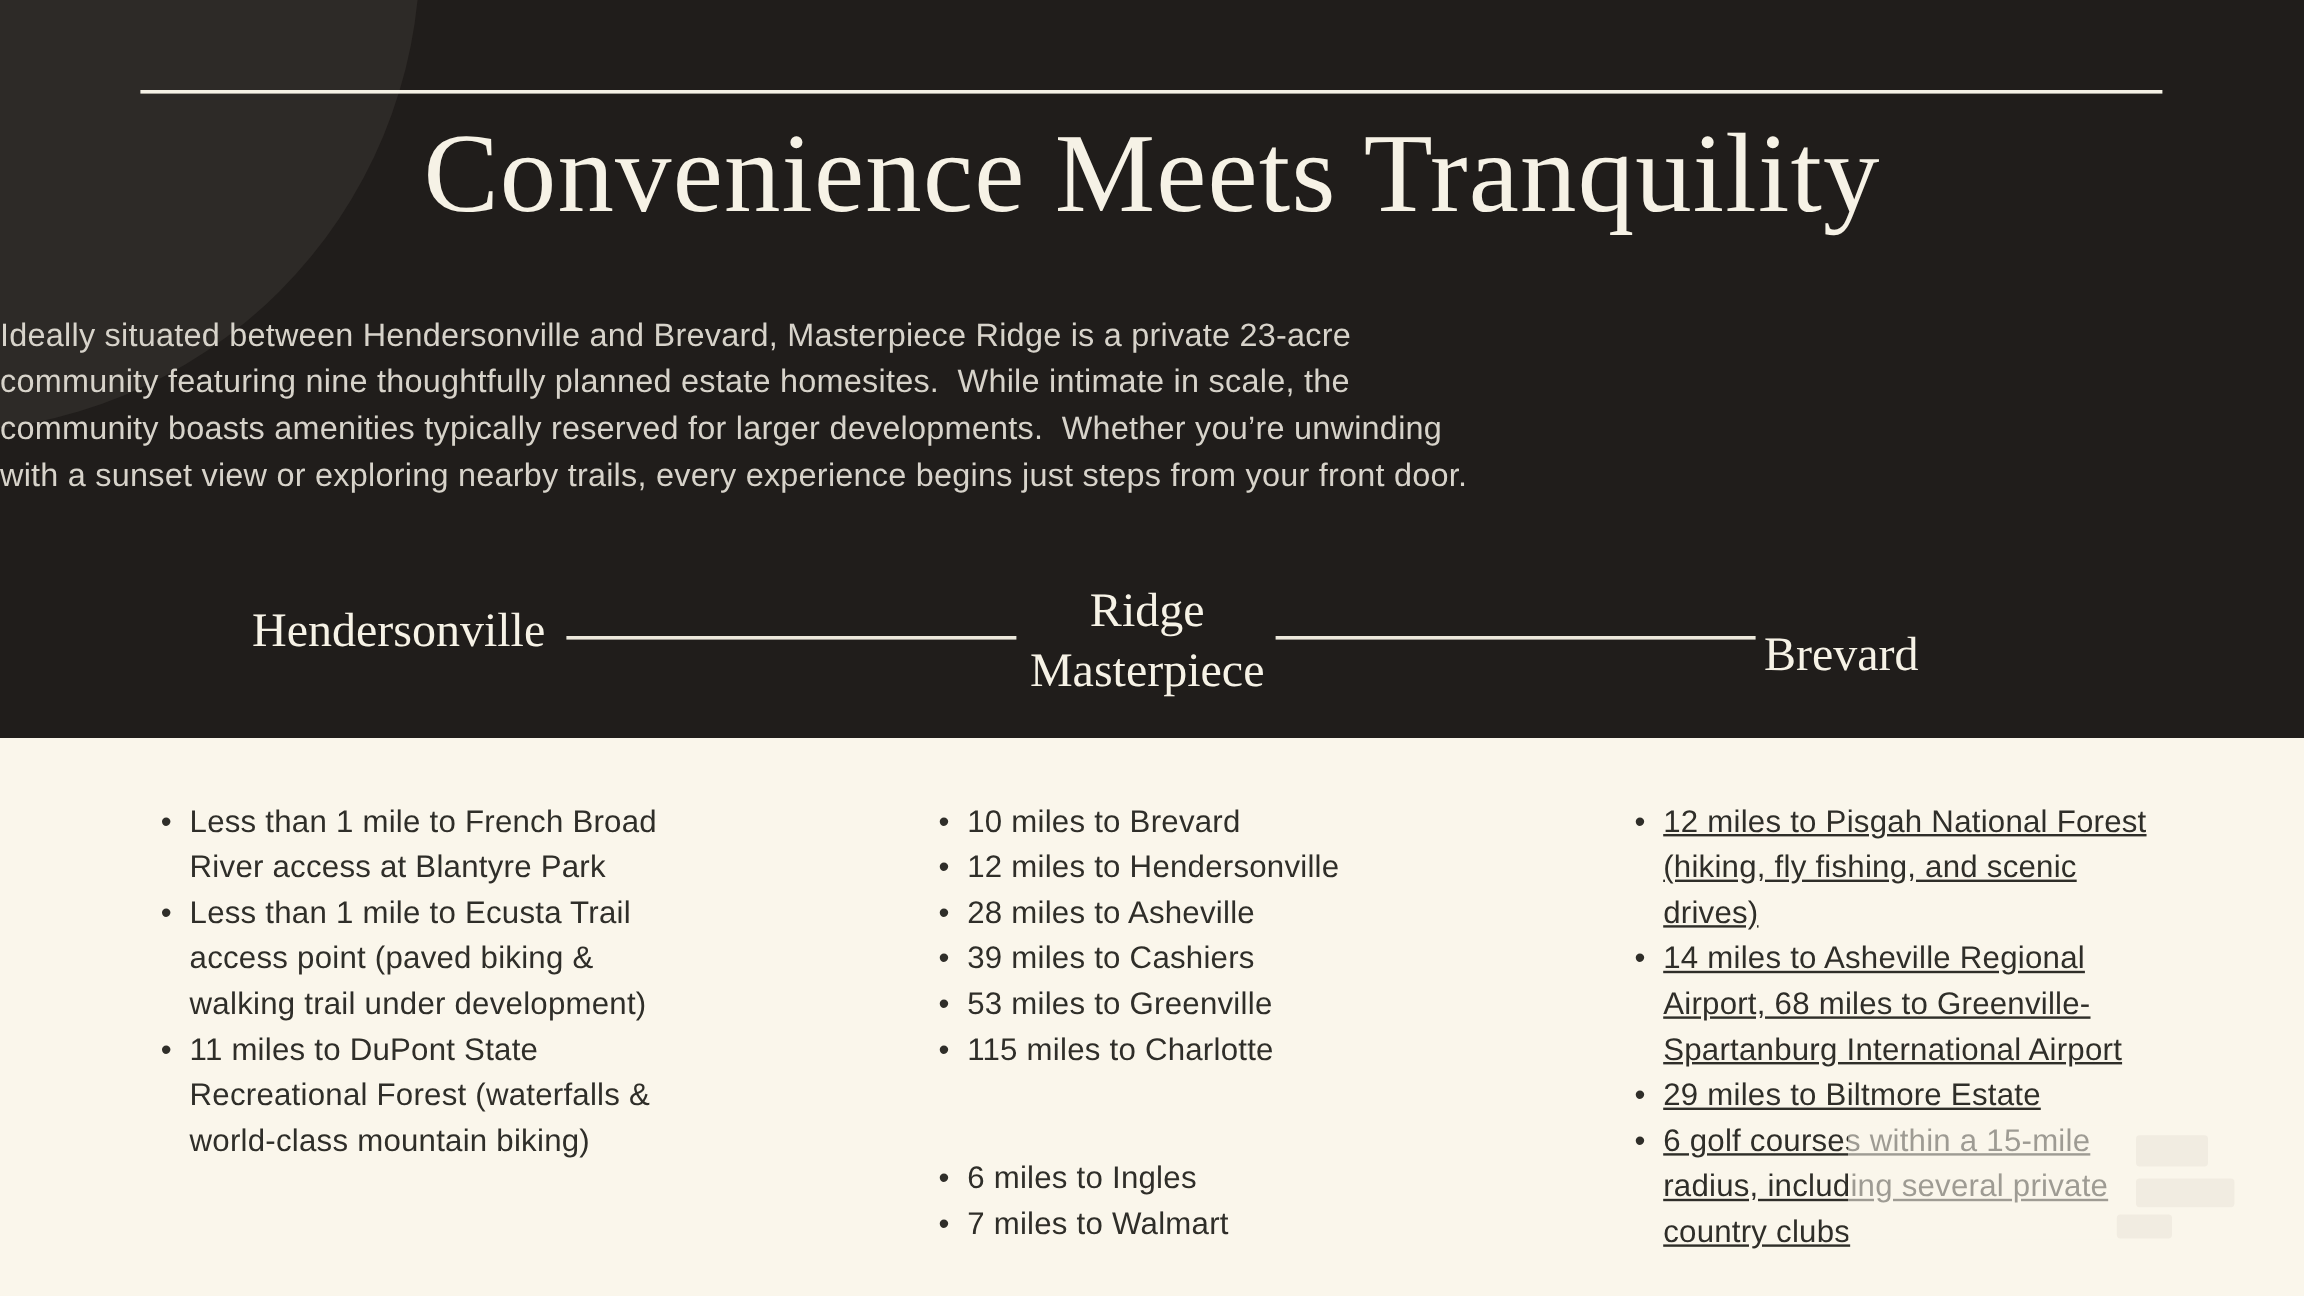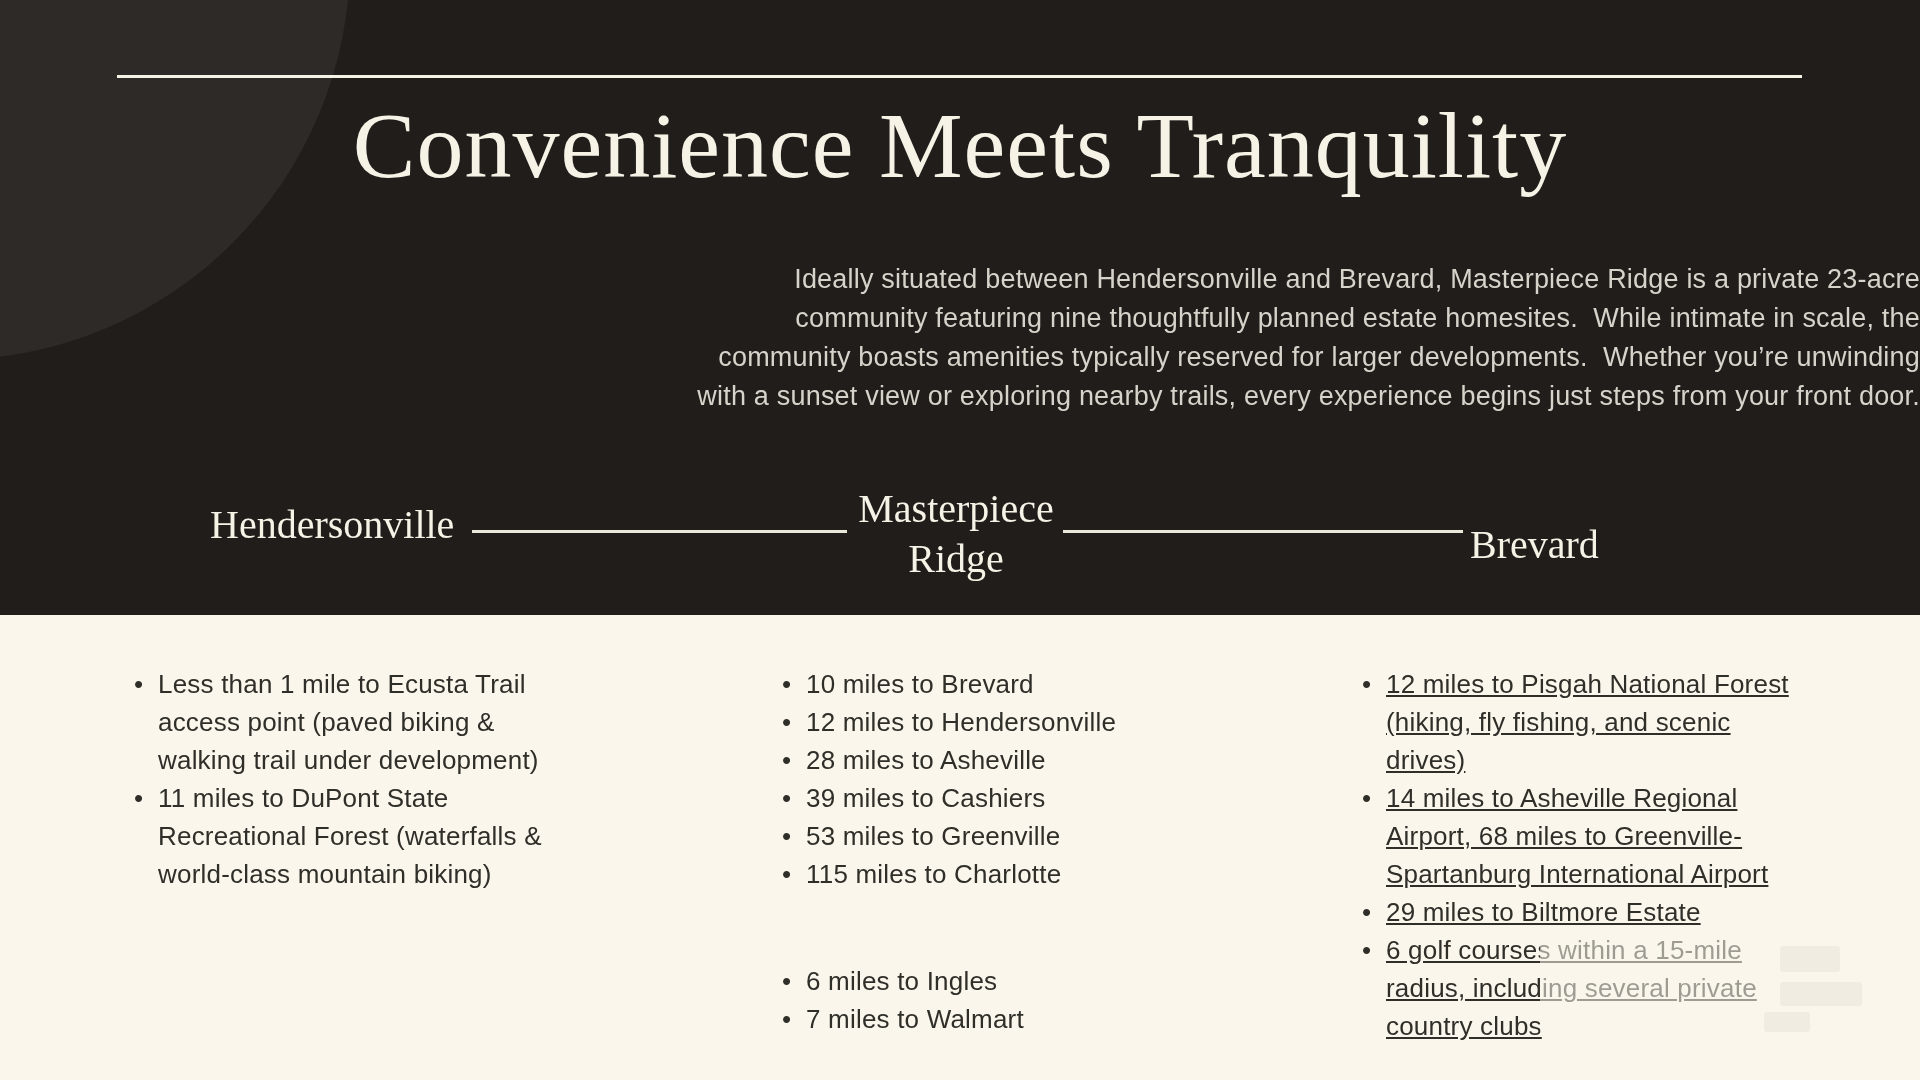--- a/index.html
+++ b/index.html
@@ -9,21 +9,21 @@
   html,body{margin:0;padding:0;background:#000;}
   .stage{position:relative;width:1920px;height:1080px;overflow:hidden;background:var(--light-bg,#faf6eb);}
 
   
   .hero{position:absolute;left:0;top:0;width:1920px;height:615px;background:var(--dark-bg,#201d1b);overflow:hidden;}
   .circle{position:absolute;left:-450px;top:-440px;width:800px;height:800px;border-radius:50%;background:var(--circle,#2d2a27);}
   .rule{position:absolute;left:117px;top:75px;width:1685px;height:3px;background:var(--cream,#f6f2e6);}
   .title{position:absolute;left:0;right:0;top:96px;margin:0;text-align:center;
          font-family:"Liberation Serif",serif;font-weight:400;font-size:94px;line-height:1.05;
          color:var(--cream,#f6f2e6);letter-spacing:1px;}
-  .intro{position:absolute;left:0;right:0;top:260px;text-align:right;
+  .intro{position:absolute;left:0;right:0;top:260px;text-align:left;
          font-family:"Liberation Sans",sans-serif;font-size:27px;line-height:39px;
          color:var(--intro-text,#d7d3ca);letter-spacing:.2px;}
   .intro-line{white-space:pre;}
 
   
   .loc{position:absolute;font-family:"Liberation Serif",serif;color:var(--cream,#f6f2e6);font-size:40px;line-height:1.15;}
   .loc-left{left:210px;top:502px;}
   .loc-right{left:1470px;top:502px;margin-top:20px;}
   .loc-center{left:956px;top:484px;transform:translateX(-50%);text-align:center;line-height:50px;}
   .connector{position:absolute;top:530px;height:3px;background:var(--connector,#ece8dc);}
@@ -69,32 +69,33 @@
 
         <div class="intro-line">community boasts amenities typically reserved for larger developments.  Whether you’re unwinding</div>
 
         <div class="intro-line">with a sunset view or exploring nearby trails, every experience begins just steps from your front door.</div>
       </div>
 
     <div>
       <div class="loc loc-left">Hendersonville</div>
       <div class="connector connector-left"></div>
       <div class="loc loc-center">
+        <div>Ridge</div>
         <div>Masterpiece</div>
-        <div>Ridge</div>
       </div>
       <div class="connector connector-right"></div>
       <div class="loc loc-right">Brevard</div>
     </div>
   </section>
 
   <section class="distances">
 
     <ul class="col col-1">
 
+        <li class="item">Less than 1 mile to French Broad River access at Blantyre Park</li>
 
         <li class="item">Less than 1 mile to Ecusta Trail access point (paved biking &amp; walking trail under development)</li>
 
         <li class="item">11 miles to DuPont State Recreational Forest (waterfalls &amp; world-class mountain biking)</li>
       </ul>
 
     <div class="col col-2">
       <ul class="sublist">
 
           <li class="item">10 miles to Brevard</li>

